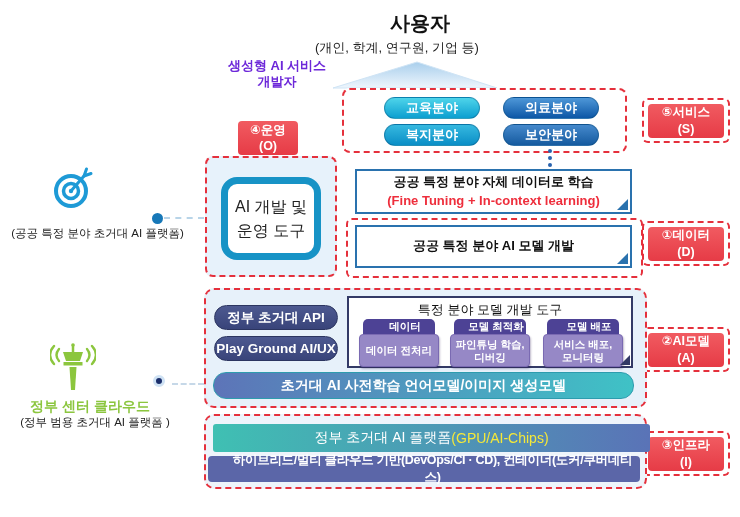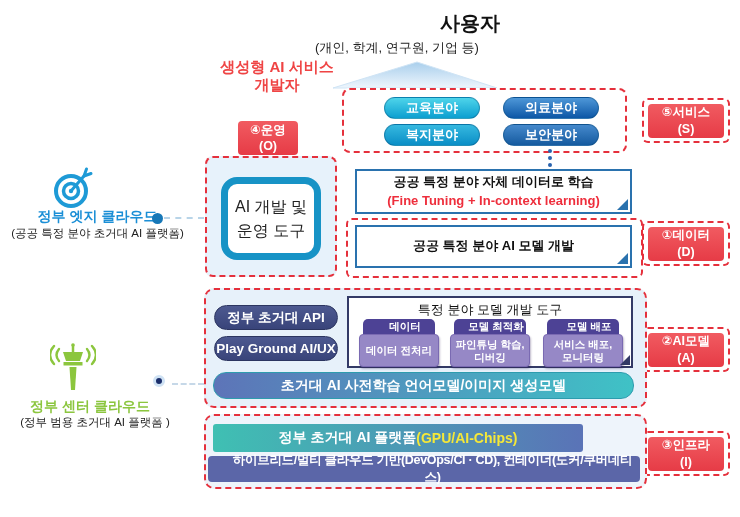--- a/index.html
+++ b/index.html
@@ -3,24 +3,24 @@
 <meta charset="utf-8">
 <style>
   * { margin:0; padding:0; box-sizing:border-box; }
   html,body { background:#fff; }
   body { font-family:"Liberation Sans","DejaVu Sans",sans-serif; }
   .stage { position:relative; width:740px; height:517px; background:#fff; overflow:hidden; }
   .abs { position:absolute; }
   .ctr { display:flex; align-items:center; justify-content:center; text-align:center; }
   .pre { white-space:pre-line; }
 
-  .user-title { left:340px; top:10px; width:160px; text-align:right; font-size:20px; font-weight:bold; color:#111; }
+  .user-title { left:340px; top:10px; width:160px; text-align:center; font-size:20px; font-weight:bold; color:#111; }
   .user-sub { left:315px; top:39px; width:210px; font-size:13px; color:#222; }
   .tri-svg { left:330px; top:61px; }
-  .dev-label { left:220px; top:58px; width:114px; text-align:center; font-size:15px; font-weight:bold; color:#ef4444; line-height:1.2; }
+  .dev-label { left:220px; top:58px; width:114px; text-align:center; font-size:13px; font-weight:bold; color:#6d28d9; line-height:1.2; }
 
   .badge { background:linear-gradient(180deg,#f15b61,#e63b46); color:#fff; font-weight:bold; font-size:12.5px;
            line-height:1.3; border-radius:4px; }
   .op-badge { left:238px; top:121px; width:60px; height:34px; }
   .tab { border:2px dashed #e5303c; border-radius:6px; background:transparent; }
   .tab-service { left:642px; top:98px;  width:88px; height:45px; }
   .tab-data    { left:642px; top:221px; width:88px; height:45px; }
   .tab-aimodel { left:642px; top:327px; width:88px; height:45px; }
   .tab-infra   { left:642px; top:431px; width:88px; height:45px; }
   .tab .badge { width:76px; height:34px; }
@@ -58,22 +58,22 @@
   .folder { position:absolute; top:21px; width:80px; }
   .folder-1 { left:10px; } .folder-2 { left:101px; } .folder-3 { left:194px; }
   .folder-h { width:72px; margin:0 auto; height:15px; line-height:15px; background:#4d4295; color:#fff;
               font-size:10.5px; font-weight:bold; text-align:center; border-radius:5px 5px 0 0;padding-left:12px; }
   .folder-b { height:33px; background:#9688c6; border:1px solid #7a6ab2; border-radius:4px; color:#fff;
               font-size:10.5px; font-weight:bold; line-height:1.2; box-shadow:1px 2px 2px rgba(40,20,80,.3); }
   .pretrain-bar { left:213px; top:372px; width:421px; height:27px; border-radius:13px; border:1px solid #2d9cae;
                   background:linear-gradient(90deg,#5d74b8,#3fc2c6); color:#fff; font-weight:bold; font-size:14px; }
 
   .sec3 { left:204px; top:414px; width:443px; height:75px; background:#eef4fb; border:2px dashed #e5303c; border-radius:10px; }
-  .infra-bar1 { left:213px; top:424px; width:370px; height:28px; border-radius:3px;
-                background:linear-gradient(90deg,#3fc0b3,#5a73b7); color:#fff; font-weight:bold; font-size:14px; }
+  .infra-bar1 { left:213px; top:424px; width:437px; height:28px; border-radius:3px;
+                background:linear-gradient(90deg,#3fc0b3,#5a73b7); color:#fff; font-weight:normal; font-size:14px; }
   .infra-bar1 .yellow { color:#f5e838; }
   .infra-bar2 { left:208px; top:456px; width:432px; height:26px; border-radius:4px; background:#5b66a8;
                 color:#fff; font-weight:bold; font-size:12.5px; letter-spacing:-0.3px;padding-left:17px; }
 
   .edge-title { left:5px; top:208px; width:185px; text-align:center; font-size:14px; font-weight:bold; color:#1b8fd6; }
   .edge-sub { left:0; top:226px; width:195px; text-align:center; font-size:11.5px; color:#222; }
   .edge-dot { left:152px; top:213px; width:11px; height:11px; border-radius:50%; background:#1778b8; }
   .edge-line { left:164px; top:217px; width:40px; height:0; border-top:2px dashed #b8d4e8; }
   .center-title { left:0; top:398px; width:180px; text-align:center; font-size:14px; font-weight:bold; color:#8cc63f; }
   .center-sub { left:0; top:415px; width:190px; text-align:center; font-size:11.5px; color:#222; }
@@ -141,21 +141,20 @@
   <div class="abs model-dash"></div>
   <div class="abs ctr callout callout-model">공공 특정 분야 AI 모델 개발</div>
 
   <svg class="abs icon-svg" style="left:52px;top:166px" width="44" height="44" viewBox="0 0 44 44">
     <circle cx="19" cy="25" r="15" fill="none" stroke="#1e9ad6" stroke-width="4"></circle>
     <circle cx="19" cy="25" r="7.5" fill="none" stroke="#1e9ad6" stroke-width="3.5"></circle>
     <circle cx="19" cy="25" r="2.2" fill="#1e9ad6"></circle>
     <path d="M19 25 L32 10" stroke="#1e9ad6" stroke-width="3" stroke-linecap="round"></path>
     <path d="M32 10 l2.5 -7 M32 10 l7 -2.5" stroke="#1e9ad6" stroke-width="3" stroke-linecap="round"></path>
   </svg>
-  <div class="abs edge-title">정부 엣지 클라우드</div>
   <div class="abs edge-sub">(공공 특정 분야 초거대 AI 플랫폼)</div>
   <div class="abs edge-dot"></div>
   <div class="abs edge-line"></div>
 
   <svg class="abs icon-svg" style="left:50px;top:342px" width="46" height="56" viewBox="0 0 46 56">
     <line x1="23" y1="3" x2="23" y2="10" stroke="#8cc63e" stroke-width="2.5"></line>
     <circle cx="23" cy="3" r="1.8" fill="#8cc63e"></circle>
     <path d="M13 10 L33 10 L30 19 L16 19 Z" fill="#8cc63e"></path>
     <rect x="13.5" y="20" width="19" height="3.5" fill="#8cc63e"></rect>
     <path d="M19.5 25 L26.5 25 L25 48 L21 48 Z" fill="#8cc63e"></path>

